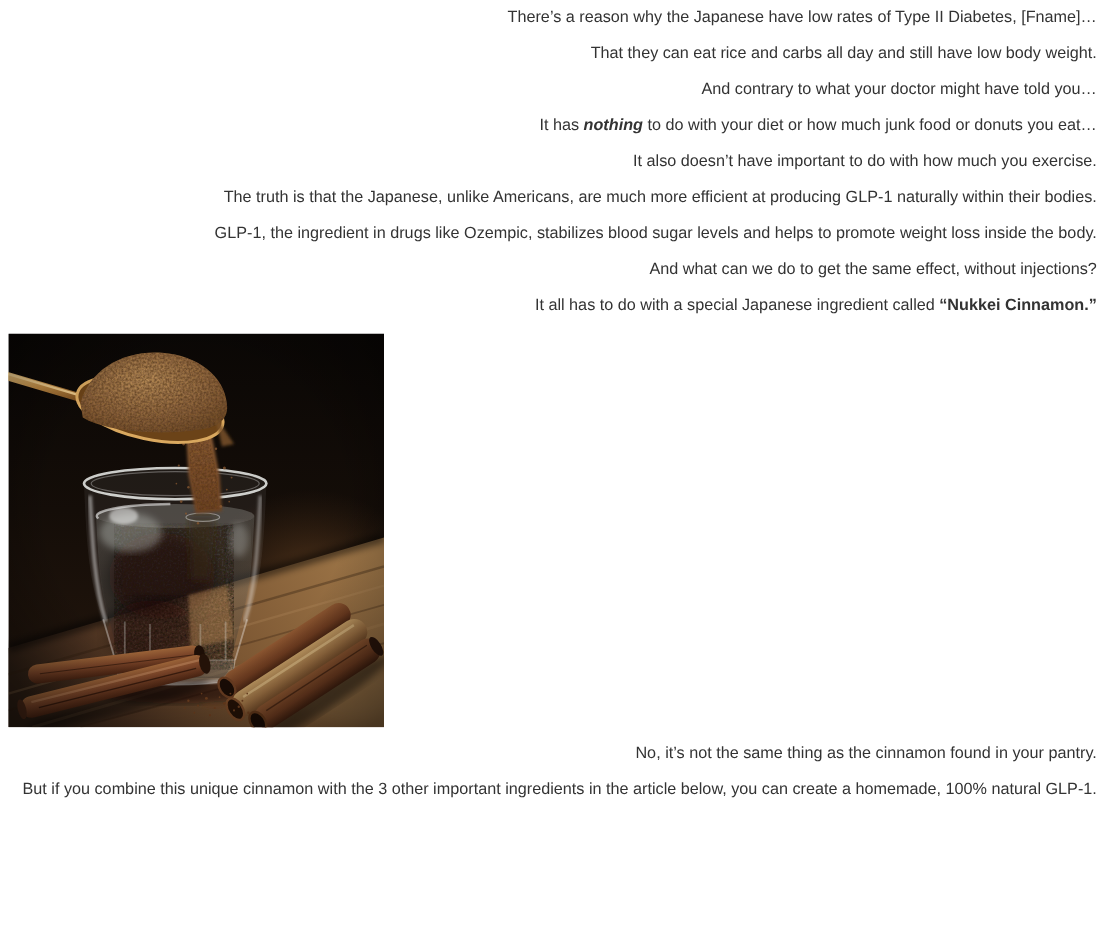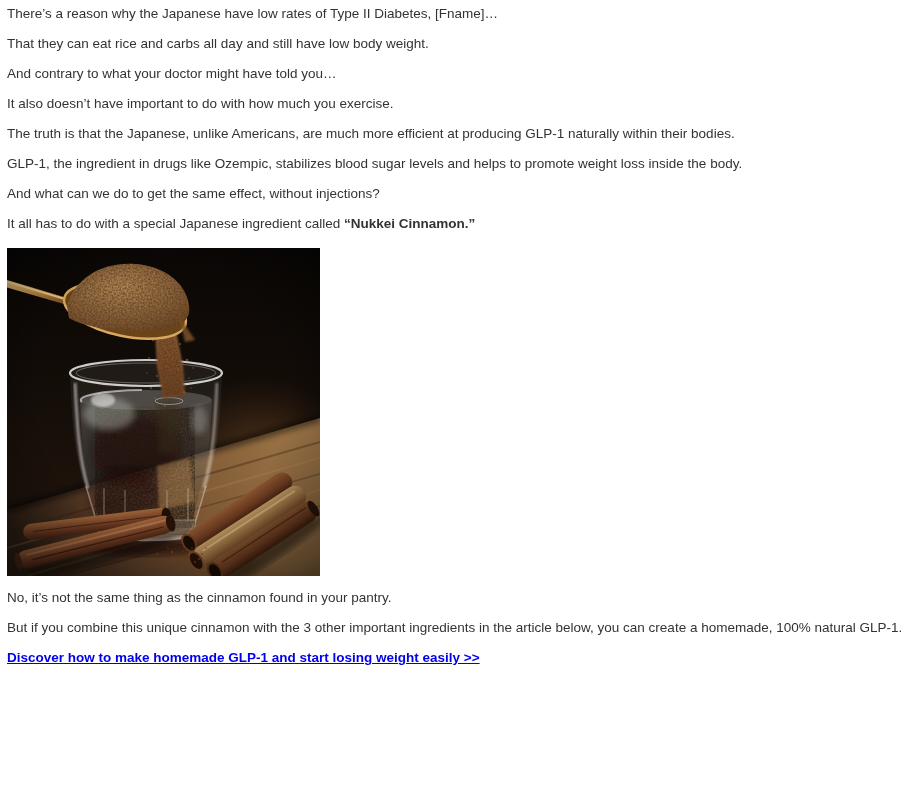--- a/index.html
+++ b/index.html
@@ -9,20 +9,21 @@
   }
   body {
     width: 922px;
     height: 792px;
     overflow: hidden;
     font-family: "Liberation Sans", sans-serif;
     color: #333333;
   }
   .content {
     padding: 5px 8px 0 7px;
+    text-align: right;
   }
   .content p {
     margin: 13px 0;
     font-size: 13.5px;
     line-height: 17px;
   }
   .content > :first-child p:first-child {
     margin-top: 0;
   }
   .seg-b  { font-weight: bold; }
@@ -42,20 +43,21 @@
 </style>
 </head>
 <body>
 
 <div class="content">
 
   <div>
       <p>There’s a reason why the Japanese have low rates of Type II Diabetes, [Fname]…</p>
       <p>That they can eat rice and carbs all day and still have low body weight.</p>
       <p>And contrary to what your doctor might have told you…</p>
+      <p>It has <span class="seg-b seg-i">nothing</span> to do with your diet or how much junk food or donuts you eat…</p>
       <p>It also doesn’t have important to do with how much you exercise.</p>
       <p>The truth is that the Japanese, unlike Americans, are much more efficient at producing GLP-1 naturally within their bodies.</p>
       <p>GLP-1, the ingredient in drugs like Ozempic, stabilizes blood sugar levels and helps to promote weight loss inside the body.</p>
       <p>And what can we do to get the same effect, without injections?</p>
       <p>It all has to do with a special Japanese ingredient called <span class="seg-b ">“Nukkei Cinnamon.”</span></p>
     </div>
 
   <figure class="photo" role="img" aria-label="Cinnamon powder poured from a golden spoon into a glass of water, cinnamon sticks on a wooden table">
     <svg width="313" height="328" viewBox="0 0 313 328">
       <defs>
@@ -269,17 +271,14 @@
 
       <rect x="0" y="0" width="313" height="328" fill="url(#vigG)"></rect>
     </svg>
   </figure>
 
   <div>
       <p>No, it’s not the same thing as the cinnamon found in your pantry.</p>
       <p>But if you combine this unique cinnamon with the 3 other important ingredients in the article below, you can create a homemade, 100% natural GLP-1.</p>
     </div>
 
-  <p>
-    <a class="cta" href="#">Discover how to make homemade GLP-1 and start losing weight easily &gt;&gt;</a>
-  </p>
 
 </div>
 
 </body></html>

